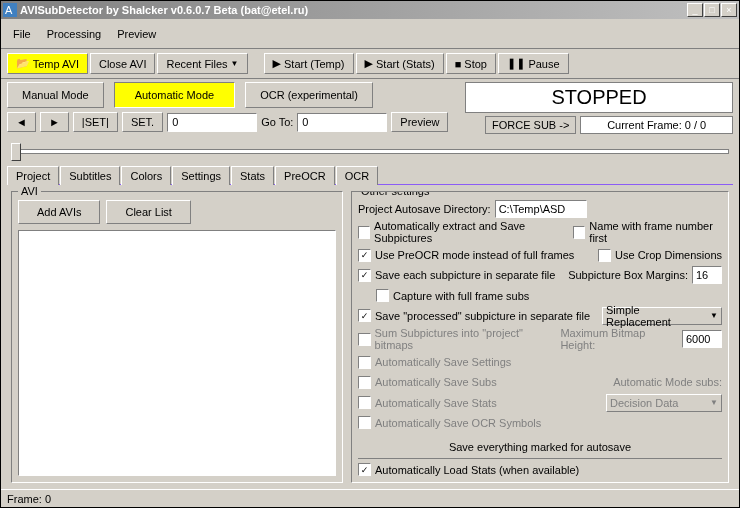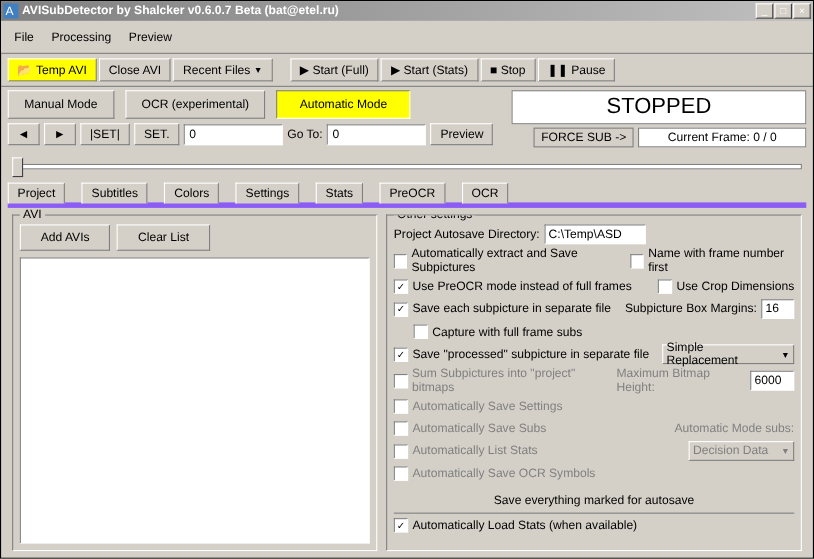--- a/index.html
+++ b/index.html
@@ -20,23 +20,23 @@
 .input { background: #fff; border: 1px solid #808080; border-right-color: #fff; border-bottom-color: #fff; padding: 2px 4px; height: 19px; }
 .status-big { background: #fff; border: 1px solid #808080; font-size: 20px; font-weight: normal; text-align: center; padding: 3px; flex: 1; }
 .force-row { display: flex; gap: 4px; margin-top: 3px; }
 .force-label { background: #d4d0c8; border: 1px solid #808080; padding: 2px 6px; margin-left: 20px; }
 .frame-info { background: #fff; border: 1px solid #808080; padding: 2px 6px; flex: 1; text-align: center; }
 .slider-row { padding: 4px 10px; }
 .slider { width: 100%; height: 20px; position: relative; }
 .slider::before { content: ''; position: absolute; top: 8px; left: 0; right: 0; height: 3px; background: #fff; border: 1px solid #808080; }
 .slider-thumb { position: absolute; left: 0; top: 2px; width: 10px; height: 18px; background: #d4d0c8; border: 1px solid #fff; border-right-color: #404040; border-bottom-color: #404040; }
 .tabs { display: flex; padding: 0 6px; }
-.tab { background: #d4d0c8; border: 1px solid #fff; border-right-color: #808080; border-bottom: none; padding: 3px 8px; margin-right: 15px; position: relative; top: 1px; }
+.tab { background: #d4d0c8; border: 1px solid #fff; border-right-color: #808080; border-bottom: none; padding: 3px 8px; margin-right: 1px; position: relative; top: 1px; }
 .tab.active { z-index: 2; background: #d4d0c8; }
-.tab-content { border-top: 5px solid #8b5cf6; margin: 0 6px; padding: 6px 4px; display: flex; gap: 8px; flex: 1; overflow: hidden; }
+.tab-content { border-top: 1px solid #8b5cf6; margin: 0 6px; padding: 6px 4px; display: flex; gap: 8px; flex: 1; overflow: hidden; }
 .group { border: 1px solid #808080; border-right-color: #fff; border-bottom-color: #fff; padding: 8px 6px 6px; position: relative; }
 .group-title { position: absolute; top: -7px; left: 6px; background: #d4d0c8; padding: 0 3px; }
 .avi-group { width: 332px; display: flex; flex-direction: column; }
 .avi-btns { display: flex; gap: 6px; margin-bottom: 6px; }
 .avi-list { flex: 1; background: #fff; border: 1px solid #808080; border-right-color: #fff; border-bottom-color: #fff; }
 .other-group { flex: 1; display: flex; flex-direction: column; gap: 3px; overflow: hidden; }
 .setting-row { display: flex; align-items: center; gap: 4px; min-height: 17px; }
 .chk { width: 13px; height: 13px; background: #fff; border: 1px solid #808080; border-right-color: #fff; border-bottom-color: #fff; display: inline-flex; align-items: center; justify-content: center; font-size: 9px; }
 .disabled { color: #808080; }
 .statusbar { height: 18px; border-top: 1px solid #fff; padding: 2px 6px; display: flex; align-items: center; }
@@ -74,42 +74,42 @@
         <span>Temp AVI</span>
       </div>
     <div class="btn">Close AVI</div>
     <div class="btn">
         <span>Recent Files</span> 
         <span class="tri">▼</span>
       </div>
     <div style="width:12px"></div>
     <div class="btn">
         <span>▶</span> 
-        <span>Start (Full)</span>
+        <span>Start (Temp)</span>
       </div>
     <div class="btn">
         <span>▶</span> 
         <span>Start (Stats)</span>
       </div>
     <div class="btn">
         <span>■</span> 
         <span>Stop</span>
       </div>
     <div class="btn">
         <span>❚❚</span> 
         <span>Pause</span>
       </div>
   </div>
 
   <div class="row" style="align-items:flex-start">
     <div style="flex:1">
       <div class="row" style="padding:0;gap:10px">
         <div class="btn" style="padding:6px 14px">Manual Mode</div>
+        <div class="btn yellow pressed" style="padding:6px 20px">Automatic Mode</div>
         <div class="btn" style="padding:6px 14px">OCR (experimental)</div>
-        <div class="btn yellow pressed" style="padding:6px 20px">Automatic Mode</div>
       </div>
       <div class="row" style="padding:4px 0 0 0">
         <div class="btn">◄</div>
         <div class="btn">►</div>
         <div class="btn">|SET|</div>
         <div class="btn">SET.</div>
         <input class="input" style="width: 90px;" value="0">
         <span>Go To:</span>
         <input class="input" style="width: 90px;" value="0">
         <div class="btn">Preview</div>
@@ -195,32 +195,35 @@
           <span class="chk"></span>
           <span>Automatically Save Settings</span>
         </div>
       <div class="setting-row disabled">
         <span class="chk"></span>
           <span>Automatically Save Subs</span>
         <span style="margin-left:auto">Automatic Mode subs:</span>
       </div>
       <div class="setting-row disabled">
         <span class="chk"></span>
-          <span>Automatically List Stats</span>
-        <div class="select" style="margin-left:auto;width:96px">
+          <span>Automatically Save Stats</span>
+        <div class="select" style="margin-left:auto;width:116px">
             <span>Decision Data</span>
           </div>
       </div>
       <div class="setting-row disabled">
           <span class="chk"></span>
           <span>Automatically Save OCR Symbols</span>
         </div>
       <div class="setting-row" style="justify-content:center;margin-top:4px">
         <div style="padding:2px 8px">Save everything marked for autosave</div>
       </div>
       <div class="setting-row" style="border-top:1px solid #808080;padding-top:4px">
         <span class="chk">✓</span>
           <span>Automatically Load Stats (when available)</span>
       </div>
     </div>
   </div>
 
+  <div class="statusbar">
+    <span>Frame: 0</span>
+  </div>
 </div>
 
 </body></html>

